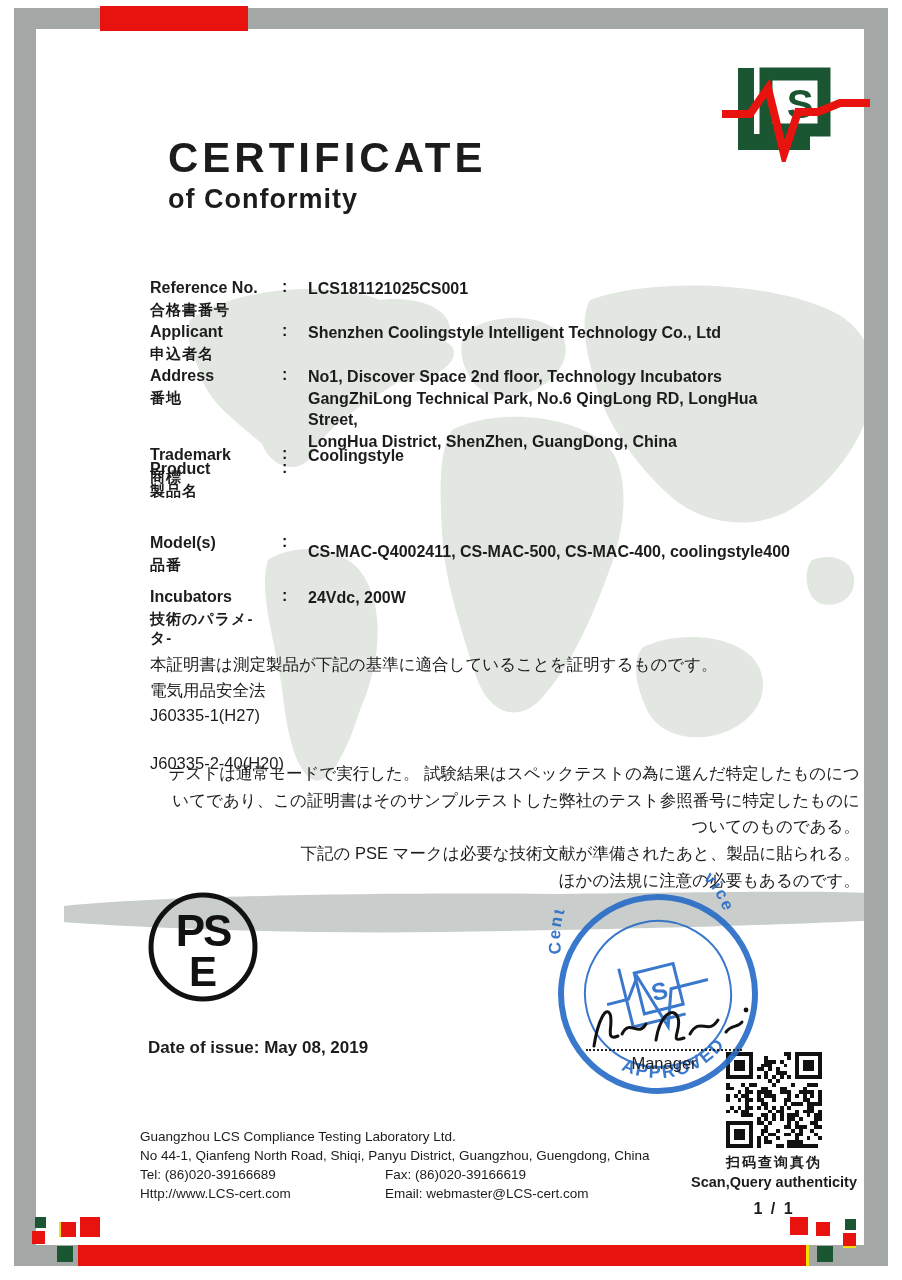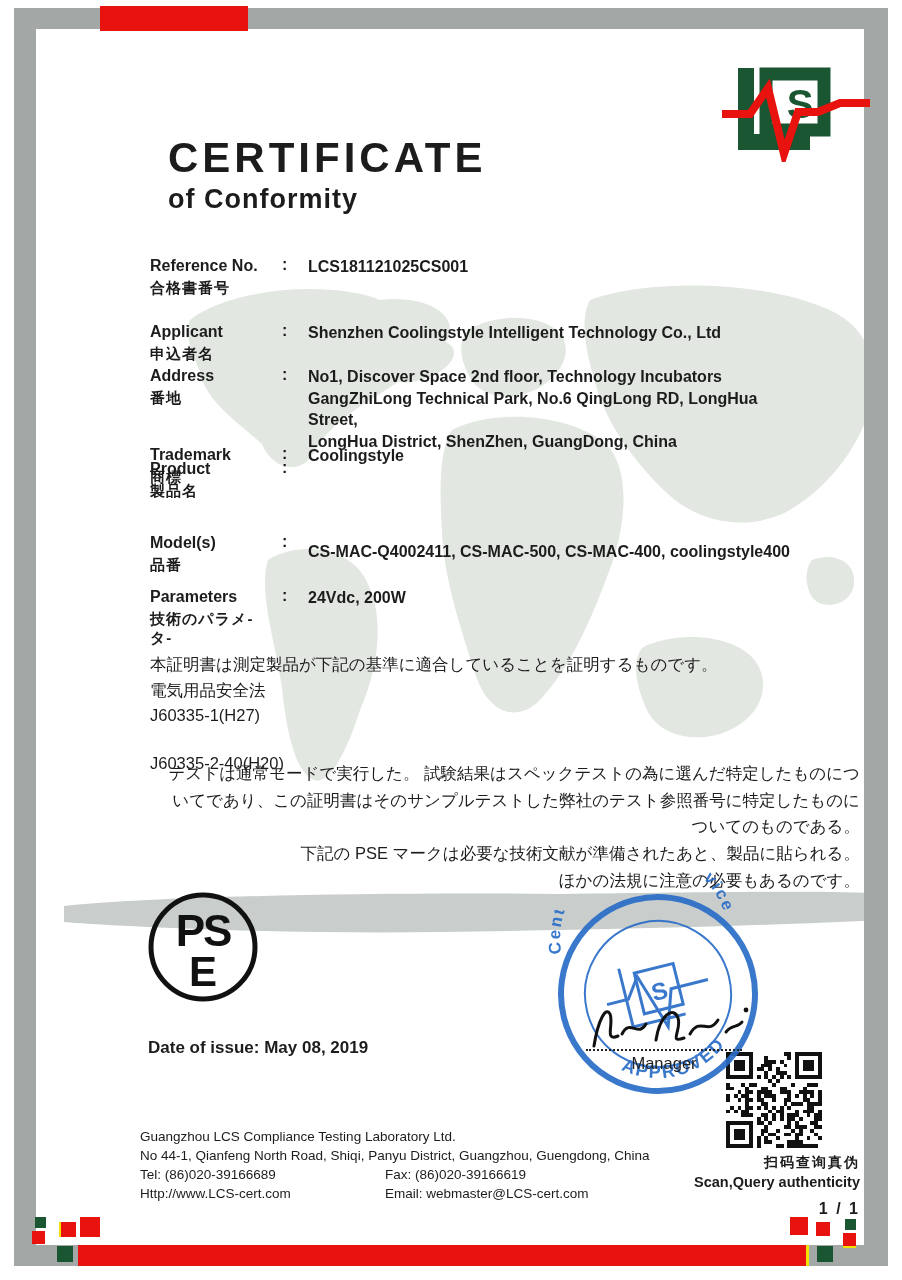--- a/index.html
+++ b/index.html
@@ -40,21 +40,21 @@
   .stamp{position:absolute;left:552px;top:888px;z-index:6;opacity:.92;transform:rotate(-14deg);}
   .signature{position:absolute;left:586px;top:998px;z-index:7;}
   .sig-line{position:absolute;left:586px;top:1049px;width:156px;border-top:2px dotted #222;z-index:7;}
   .manager{position:absolute;left:586px;top:1054px;width:156px;text-align:center;
            font-size:16.5px;color:#222;z-index:7;}
   .date-issue{position:absolute;left:148px;top:1038px;font-size:17px;font-weight:bold;z-index:5;}
   
   .footer{position:absolute;left:140px;top:1128px;width:560px;font-size:13.5px;line-height:1.4;z-index:5;}
   .footer .cols{display:grid;grid-template-columns:245px auto;}
   
-  .qr-block{position:absolute;left:688px;top:1052px;width:172px;text-align:right;z-index:5;}
+  .qr-block{position:absolute;left:688px;top:1052px;width:172px;text-align:center;z-index:5;}
   .qr-block svg{display:block;margin:0 auto;}
   .qr-zh{font-size:14px;font-weight:bold;margin-top:6px;letter-spacing:2px;}
   .qr-en{font-size:14.5px;font-weight:bold;margin-top:2px;}
   .qr-page{font-size:16px;font-weight:bold;margin-top:10px;letter-spacing:2px;}
 </style>
 </head>
 <body>
 
 <div class="page">
 
@@ -97,21 +97,21 @@
     <rect x="44" y="12" width="58" height="56" fill="none" stroke="var(--logo_green)" stroke-width="13"></rect>
     <text x="78" y="56" text-anchor="middle" font-family="Liberation Sans, sans-serif" font-size="40" font-weight="bold" fill="var(--logo_green)">S</text>
     <polyline points="0,52 28,52 46,26 62,92 76,50 96,50 118,41 148,41" fill="none" stroke="var(--accent_red)" stroke-width="8" stroke-linejoin="miter"></polyline>
   </svg>
 
   <div class="title">
     <div class="l1">CERTIFICATE</div>
     <div class="l2">of Conformity</div>
   </div>
 
-  <div class="field" style="top:256px">
+  <div class="field" style="top:278px">
     <div class="flabel"><span>Reference No.</span><span class="jp">合格書番号</span></div>
     <div class="colon">:</div>
     <div class="fvalue">LCS181121025CS001</div>
   </div>
   <div class="field" style="top:322px">
     <div class="flabel"><span>Applicant</span><span class="jp">申込者名</span></div>
     <div class="colon">:</div>
     <div class="fvalue">Shenzhen Coolingstyle Intelligent Technology Co., Ltd</div>
   </div>
   <div class="field" style="top:366px">
@@ -129,21 +129,21 @@
   <div class="field" style="top:459px">
     <div class="flabel"><span>Product</span><span class="jp">製品名</span></div>
     <div class="colon">:</div>
   </div>
   <div class="field" style="top:533px">
     <div class="flabel"><span>Model(s)</span><span class="jp">品番</span></div>
     <div class="colon">:</div>
     <div class="fvalue" style="padding-top:8px">CS-MAC-Q4002411, CS-MAC-500, CS-MAC-400, coolingstyle400</div>
   </div>
   <div class="field" style="top:587px">
-    <div class="flabel"><span>Parameters</span><span class="jp">技術のパラメ-
+    <div class="flabel"><span>Incubators</span><span class="jp">技術のパラメ-
 タ-</span></div>
     <div class="colon">:</div>
     <div class="fvalue">24Vdc, 200W</div>
   </div>
 
   <div class="statement">
     <div>本証明書は測定製品が下記の基準に適合していることを証明するものです。</div>
     <div>電気用品安全法</div>
     <div class="std">J60335-1(H27)</div>
     <div class="std std2">J60335-2-40(H20)</div>

